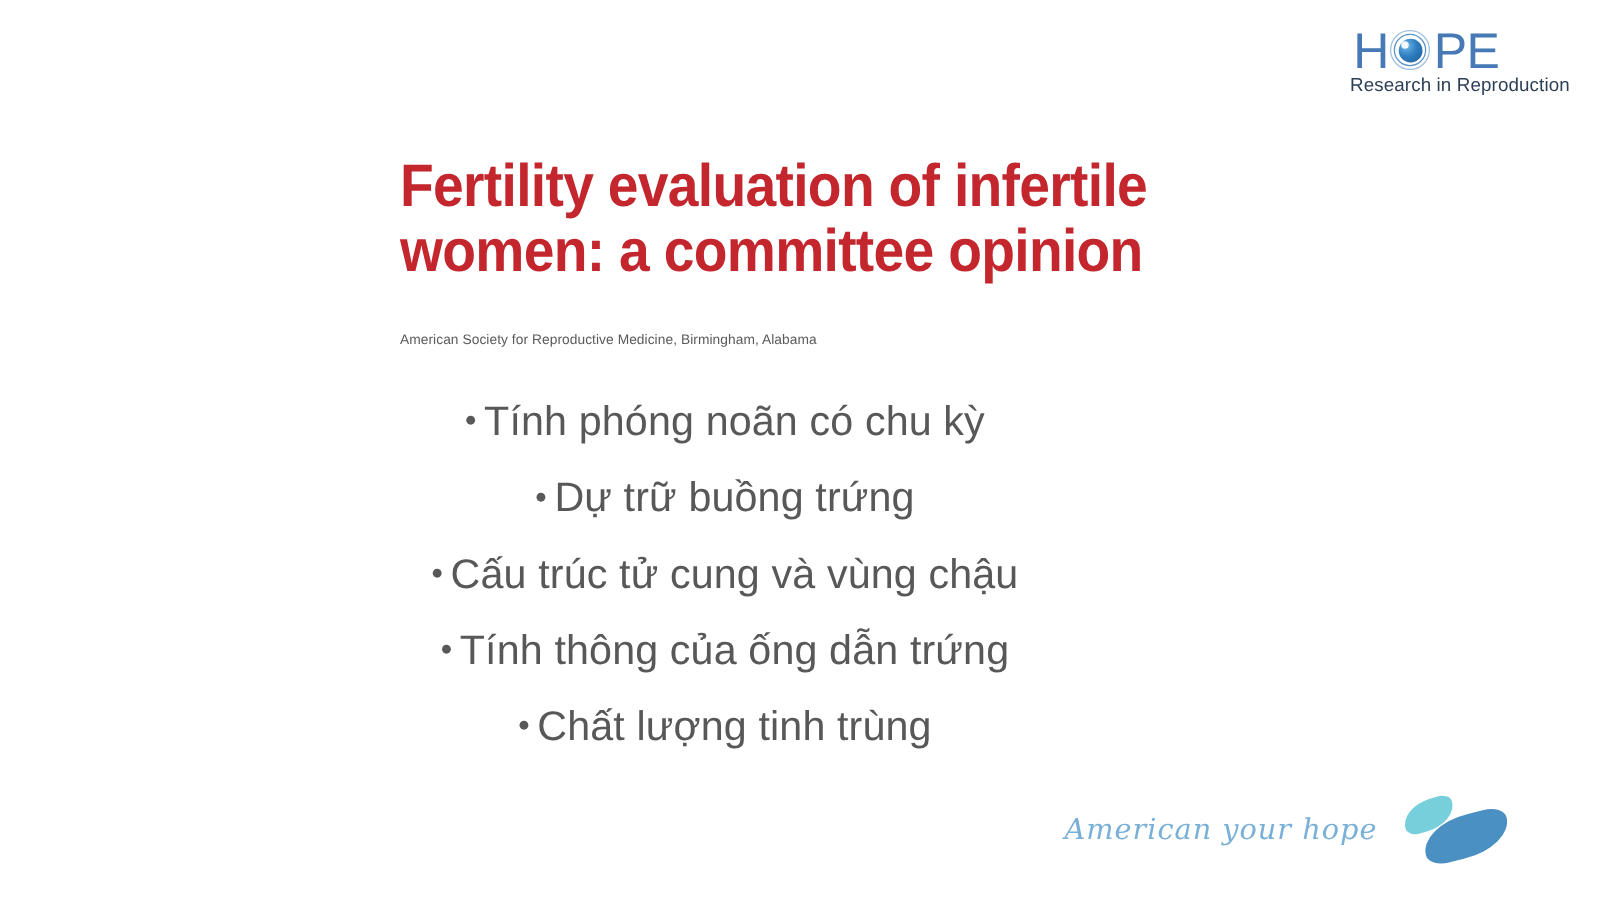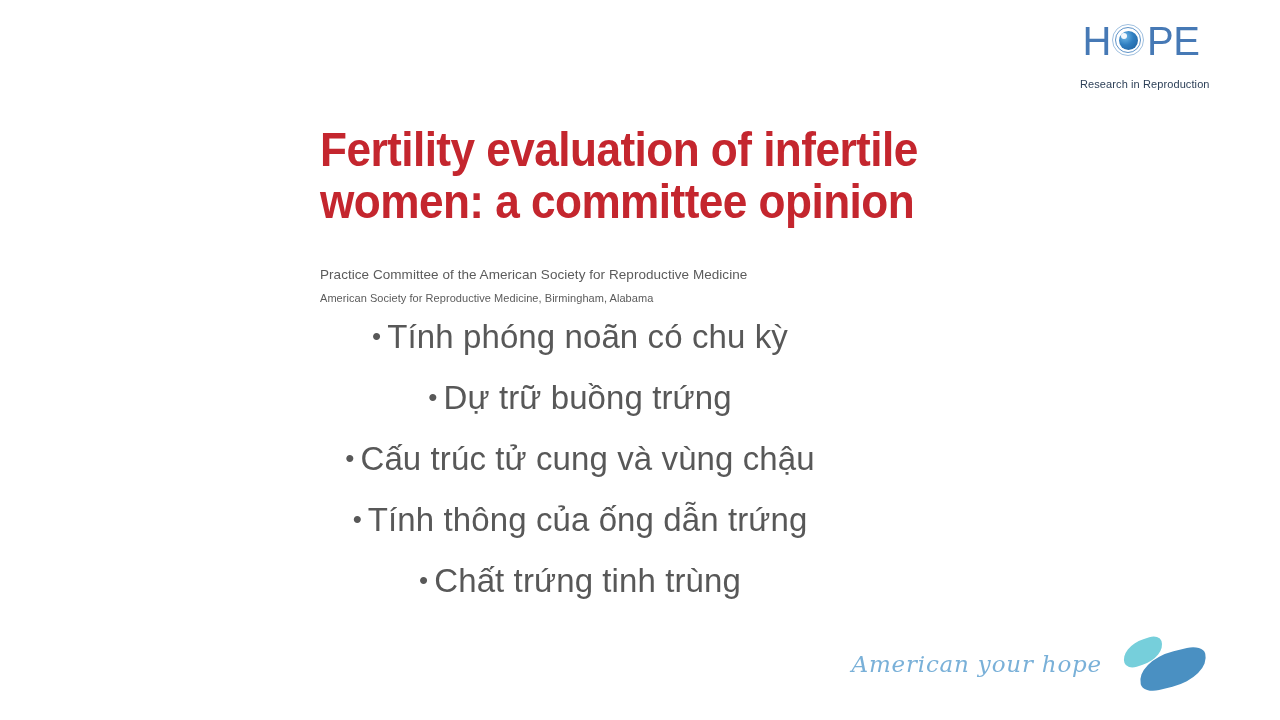--- a/index.html
+++ b/index.html
@@ -70,24 +70,24 @@
   }
   #logo-eye .glint {
     position: absolute;
     left: 9px; top: 9px;
     width: 6px; height: 6px;
     border-radius: 50%;
     background: #ffffff;
     opacity: .92;
   }
   #brand-tagline {
-    font-size: 11px;
+    font-size: 15px;
     color: #2c3f57;
     letter-spacing: 0.1px;
-    margin-top: 18px;
+    margin-top: 0;
     white-space: nowrap;
   }
 
   
   #article-header {
     position: absolute;
     left: 320px;
     top: 124px;
     width: 680px;
   }
@@ -194,40 +194,39 @@
     </span>
     <span class="logo-letter">P</span>
     <span class="logo-letter">E</span>
   </div>
   <div id="brand-tagline">Research in Reproduction</div>
 </div>
 
 <div id="article-header">
   <h1 id="article-title">Fertility evaluation of infertile women: a committee opinion</h1>
   <div id="article-byline">
-    <div class="byline-line">Practice Committee of the American Society for Reproductive Medicine</div>
     <div class="byline-line secondary">American Society for Reproductive Medicine, Birmingham, Alabama</div>
   </div>
 </div>
 
 <div id="bullet-list">
   <div class="bullet-item">
     <span class="bullet-dot">•</span><span>Tính phóng noãn có chu kỳ</span>
   </div>
   <div class="bullet-item">
     <span class="bullet-dot">•</span><span>Dự trữ buồng trứng</span>
   </div>
   <div class="bullet-item">
     <span class="bullet-dot">•</span><span>Cấu trúc tử cung và vùng chậu</span>
   </div>
   <div class="bullet-item">
     <span class="bullet-dot">•</span><span>Tính thông của ống dẫn trứng</span>
   </div>
   <div class="bullet-item">
-    <span class="bullet-dot">•</span><span>Chất trứng tinh trùng</span>
+    <span class="bullet-dot">•</span><span>Chất lượng tinh trùng</span>
   </div>
 </div>
 
 <div id="footer-brand">
   <div id="footer-tagline">American your hope</div>
   <div id="footer-mark">
     <span class="leaf-light"></span>
     <span class="leaf-dark"></span>
   </div>
 </div>

